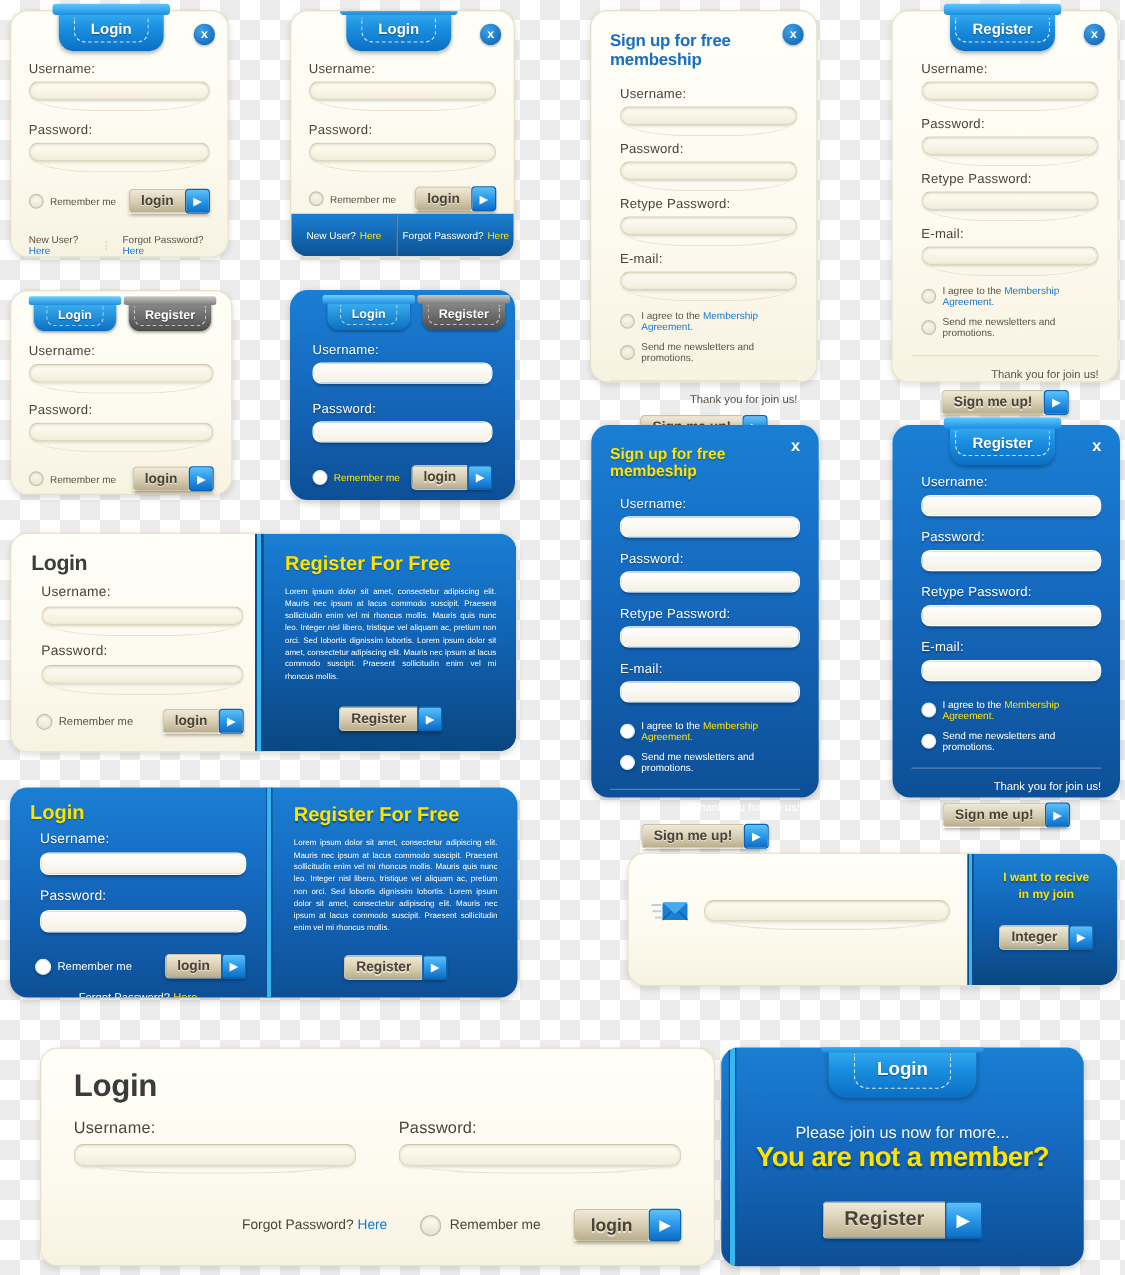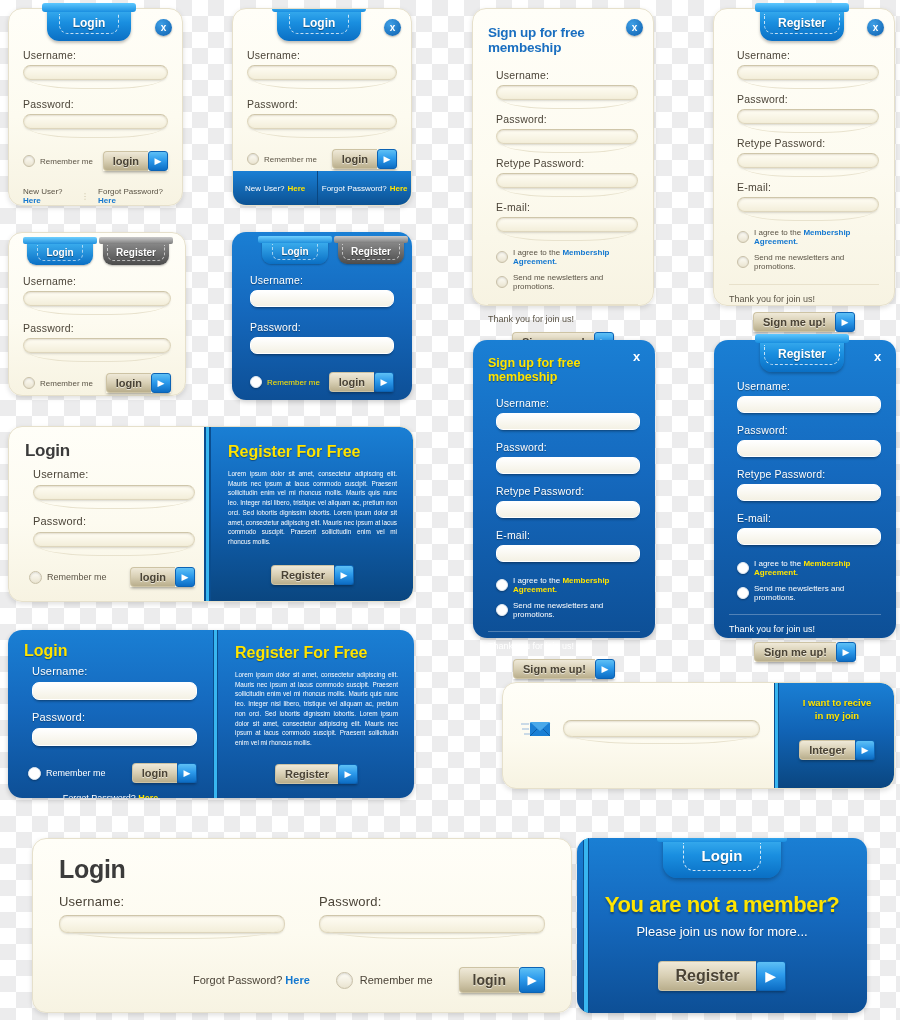--- a/index.html
+++ b/index.html
@@ -104,21 +104,21 @@
     box-shadow:0 3px 3px -2px rgba(0,0,0,.45);
   }
 
   
   .radio { width:12px;height:12px;border-radius:50%;
     background:linear-gradient(180deg,#fefdf7,#eae4d0);
     border:1px solid #c8c0a8; box-shadow:inset 0 1px 2px rgba(0,0,0,.14); flex:none;}
   .radio.w { background:#fff; border-color:#dfe9f3; box-shadow:0 1px 2px rgba(0,0,0,.3);}
   .sm{font-size:8px;color:#5a5345;}
   .sm.w{color:#fff;}
-  .link{color:#1478d0;font-weight:bold;}
+  .link{color:#1478d0;font-weight:normal;}
   .link.y{color:#ffe400;}
 
   
   .btn {
     display:inline-flex; align-items:stretch; height:20px;
     box-shadow:0 2px 3px -1px rgba(0,0,0,.4);
   }
   .btn .t {
     background:linear-gradient(180deg,#efe9d8 0%,#d8cfb4 50%,#b9ae8c 100%);
     border:1px solid #cdc3a4; border-right:none;
@@ -136,21 +136,21 @@
   }
   .btn.big{height:26px;}
   .btn.big .t{font-size:14px;padding:0 13px;}
   .btn.big .a{width:26px;font-size:12px;}
 
   .hd-dark{font-size:17px;font-weight:bold;color:#3b3b3b;letter-spacing:-.3px;}
   .hd-blue{font-size:13.5px;font-weight:bold;color:#1a6fc0;letter-spacing:-.2px;}
   .hd-yellow{font-size:12.5px;font-weight:bold;color:#ffe400;text-shadow:0 1px 1px rgba(0,0,0,.35);}
   .hd-yellow-lg{font-size:16px;font-weight:bold;color:#ffe400;text-shadow:0 1px 1px rgba(0,0,0,.35);}
 
-  .thanks{font-size:9px;color:#5a5345;text-align:left;}
+  .thanks{font-size:9px;color:#5a5345;text-align:right;}
   .thanks.w{color:#fff;}
   .sep{border-top:1px solid rgba(255,255,255,.28);}
   .sep.c{border-top:1px solid #e8e1cb;}
 
   .lorem{font-size:6.4px;line-height:1.52;color:#ffffff;text-align:justify;}
   .vrule{position:absolute;top:0;bottom:0;width:7px;
     background:linear-gradient(90deg,#0a4d8f 0 2px,#38b6f0 2px 5px,#0a4d8f 5px 7px);}
   .env { width:30px;height:20px;flex:none;position:relative; }
 </style>
 </head>
@@ -626,22 +626,22 @@
   <div class="vrule" style="left:6px;width:6px;background:linear-gradient(90deg,#0a4d8f 0 1px,#38b6f0 1px 5px,#0a4d8f 5px 6px);"></div>
   <div style="position:absolute;top:-2px;left:50%;transform:translateX(-50%);width:118px;height:42px;
               background:linear-gradient(180deg,#3fb3f2 0%,#1a8fe0 45%,#0a6fc4 100%);
               border-radius:4px 4px 14px 14px;box-shadow:0 2px 4px rgba(0,0,0,.28);
               display:flex;align-items:center;justify-content:center;">
     <div style="position:absolute;top:-4px;left:-6px;right:-6px;height:10px;background:linear-gradient(180deg,#5ec8ff,#1a8fe0);border-radius:3px;"></div>
     <span style="position:relative;z-index:2;color:#fff;font-size:15px;font-weight:bold;text-shadow:0 1px 1px rgba(0,0,0,.4);
                  border:1px dashed rgba(255,255,255,.8);border-top:none;border-radius:0 0 11px 11px;padding:5px 18px 7px;line-height:1;">Login</span>
   </div>
   <div style="padding:54px 14px 0;">
+    <div style="font-size:13px;color:#ffffff;margin-top:6px;text-shadow:0 1px 1px rgba(0,0,0,.3);">Please join us now for more...</div>
     <div style="font-size:22px;font-weight:bold;color:#ffe400;text-shadow:0 2px 2px rgba(0,0,0,.35);letter-spacing:-.4px;">You are not a member?</div>
-    <div style="font-size:13px;color:#ffffff;margin-top:6px;text-shadow:0 1px 1px rgba(0,0,0,.3);">Please join us now for more...</div>
     <div style="display:flex;justify-content:center;margin-top:22px;">
       <div class="btn big" style="height:30px;">
         <div class="t" style="font-size:16px;padding:0 16px;">Register</div>
         <div class="a" style="width:30px;font-size:14px;">▶</div>
       </div>
     </div>
   </div>
 </div>
 
 </body></html>

